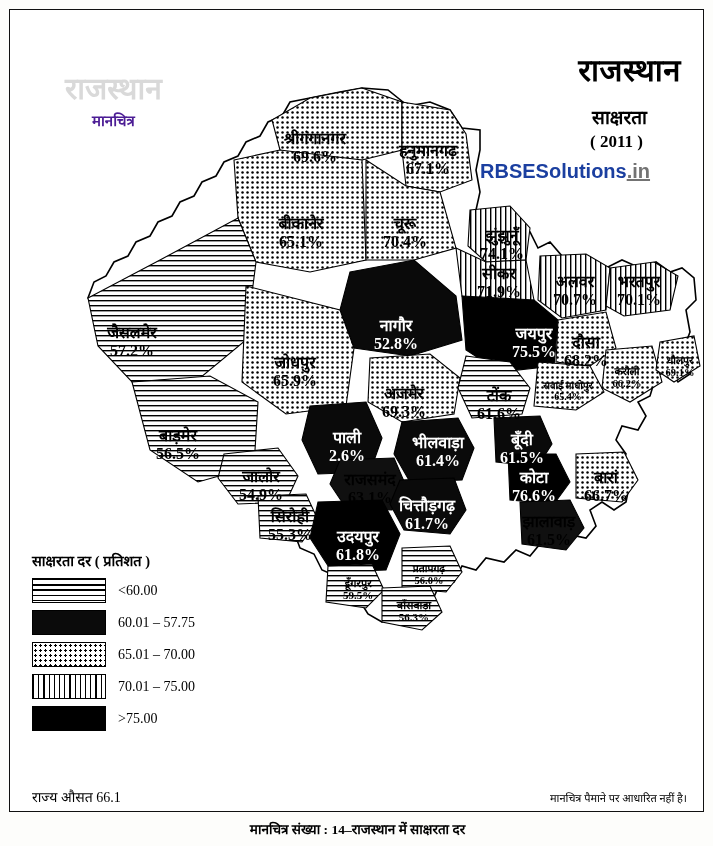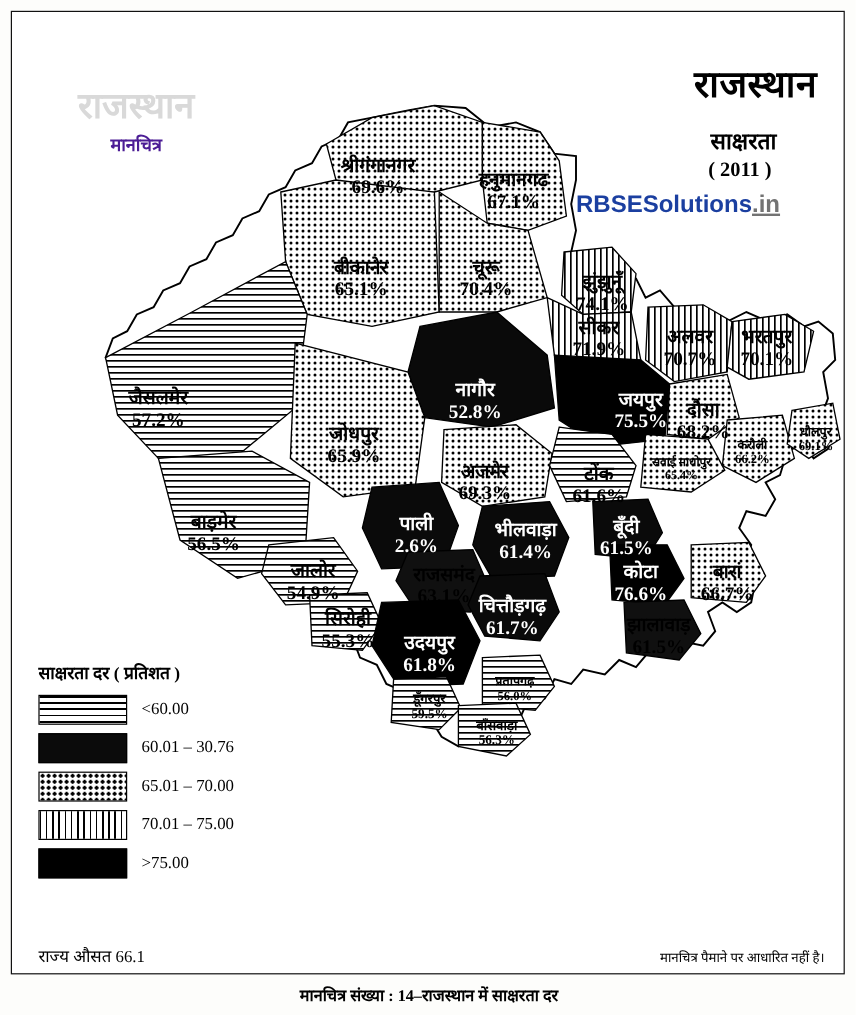--- a/index.html
+++ b/index.html
@@ -458,21 +458,21 @@
 
     <div class="legend">
       <div class="legend-title">साक्षरता दर ( प्रतिशत )</div>
 
       <div class="legend-row">
         <div class="swatch sw-hlines"></div>
         <div class="legend-label">&lt;60.00</div>
       </div>
       <div class="legend-row">
         <div class="swatch sw-solid-dk"></div>
-        <div class="legend-label">60.01 – 30.76</div>
+        <div class="legend-label">60.01 – 57.75</div>
       </div>
       <div class="legend-row">
         <div class="swatch sw-dots"></div>
         <div class="legend-label">65.01 – 70.00</div>
       </div>
       <div class="legend-row">
         <div class="swatch sw-vlines"></div>
         <div class="legend-label">70.01 – 75.00</div>
       </div>
       <div class="legend-row">

